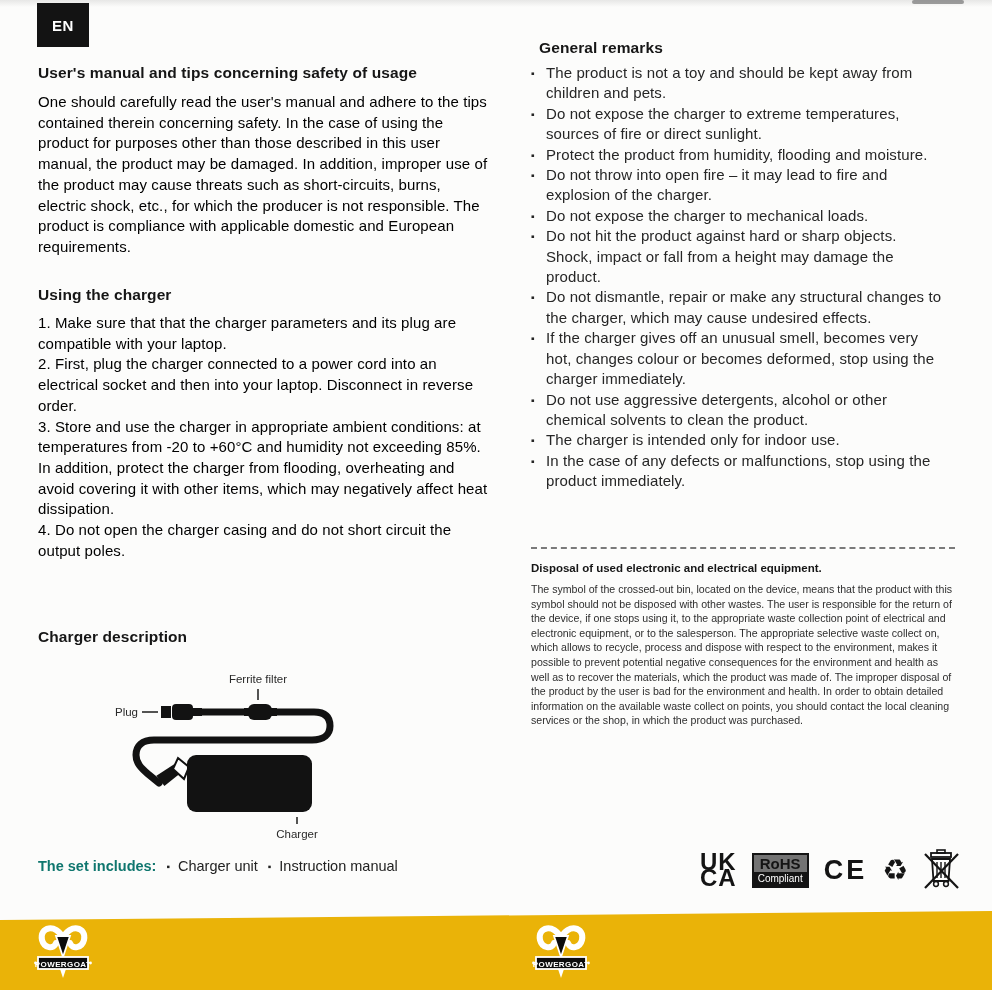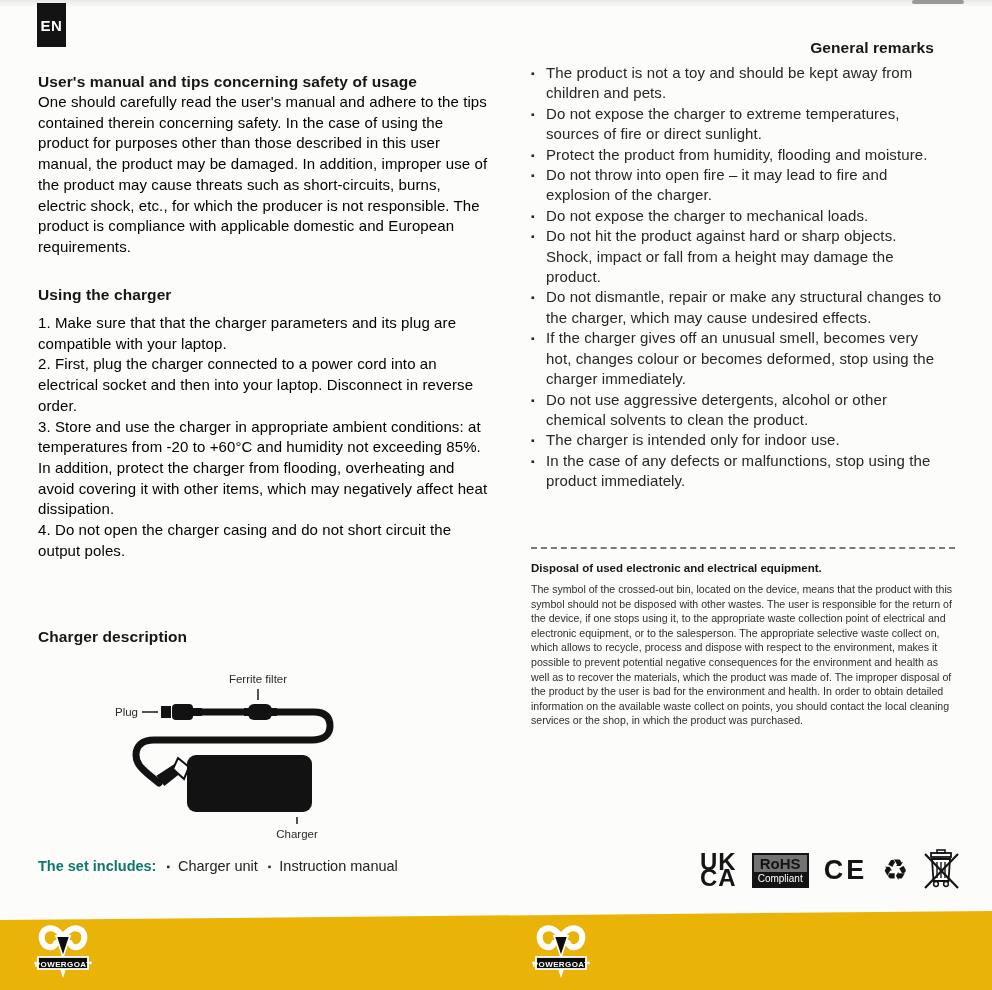--- a/index.html
+++ b/index.html
@@ -1,37 +1,37 @@
 <!DOCTYPE html>
 <html><head>
 <meta charset="utf-8">
 <style>
   html,body{margin:0;padding:0;}
   body{font-family:"Liberation Sans", sans-serif; background:#d8d8d8;}
   .page{position:relative;width:992px;height:990px;background:#fcfcfb;overflow:hidden;color:#262626;}
   .scan-top{position:absolute;left:0;top:0;width:992px;height:7px;background:linear-gradient(#e7e7e6,#fcfcfb);}
   .scan-smudge{position:absolute;left:912px;top:0;width:52px;height:4px;background:#6b6b6b;opacity:.65;border-radius:2px;}
 
-  .lang-badge{position:absolute;left:37px;top:3px;width:29px;height:44px;background:#131313;color:#fff;
+  .lang-badge{position:absolute;left:37px;top:3px;width:52px;height:44px;background:#131313;color:#fff;
     display:flex;align-items:center;justify-content:center;font-weight:bold;font-size:15px;letter-spacing:.5px;}
 
   h2.sec{position:absolute;margin:0;font-size:15.5px;font-weight:bold;color:#161616;letter-spacing:.1px;}
   .body-text{position:absolute;font-size:15px;line-height:20.7px;color:#000000;letter-spacing:.1px;}
   .body-text p{margin:0;}
 
   
   .col-left{left:38px;width:450px;}
   .diagram{position:absolute;left:38px;top:650px;}
   .set-line{position:absolute;left:38px;top:858px;font-size:14.5px;color:#222;}
   .set-line .lbl{font-weight:bold;color:#0f766e;}
   .inc-item{margin-left:10px;}
   .inc-item::before{content:"▪";font-size:10px;margin-right:8px;position:relative;top:-1px;}
 
   
-  .col-right{left:514px;width:420px;text-align:right;}
+  .col-right{left:539px;width:420px;}
   ul.remarks{position:absolute;left:531px;top:63px;width:416px;margin:0;padding:0;list-style:none;
     font-size:15px;line-height:20.4px;color:#262626;letter-spacing:.1px;}
   ul.remarks li{position:relative;padding-left:15px;margin:0;}
   ul.remarks li::before{content:"▪";position:absolute;left:0;top:0;font-size:10.5px;}
 
   .dash-sep{position:absolute;left:531px;top:547px;width:424px;border-top:2px dashed #7a7a7a;}
   .disposal-head{position:absolute;left:531px;top:562px;margin:0;font-size:11.5px;font-weight:bold;color:#161616;}
   .disposal-text{position:absolute;left:531px;top:582px;width:422px;font-size:10.6px;line-height:14.6px;color:#2e2e2e;}
 
   
@@ -54,21 +54,21 @@
 <body>
 
 <div class="page">
   <div class="scan-top"></div>
   <div class="scan-smudge"></div>
 
   <div class="lang-badge">
     <span>EN</span>
   </div>
 
-  <h2 class="sec col-left" style="top:64px;margin-top:9px;">User's manual and tips concerning safety of usage</h2>
+  <h2 class="sec col-left" style="top:64px;">User's manual and tips concerning safety of usage</h2>
 
   <div class="body-text col-left" style="top:92px;">One should carefully read the user's manual and adhere to the tips contained therein concerning safety. In the case of using the product for purposes other than those described in this user manual, the product may be damaged. In addition, improper use of the product may cause threats such as short-circuits, burns, electric shock, etc., for which the producer is not responsible. The product is compliance with applicable domestic and European requirements.</div>
 
   <h2 class="sec col-left" style="top:286px;">Using the charger</h2>
 
   <div class="body-text col-left" style="top:313px;">
       <p>1. Make sure that that the charger parameters and its plug are compatible with your laptop.</p>
       <p>2. First, plug the charger connected to a power cord into an electrical socket and then into your laptop. Disconnect in reverse order.</p>
       <p>3. Store and use the charger in appropriate ambient conditions: at temperatures from -20 to +60°C and humidity not exceeding 85%. In addition, protect the charger from flooding, overheating and avoid covering it with other items, which may negatively affect heat dissipation.</p>
       <p>4. Do not open the charger casing and do not short circuit the output poles.</p>

